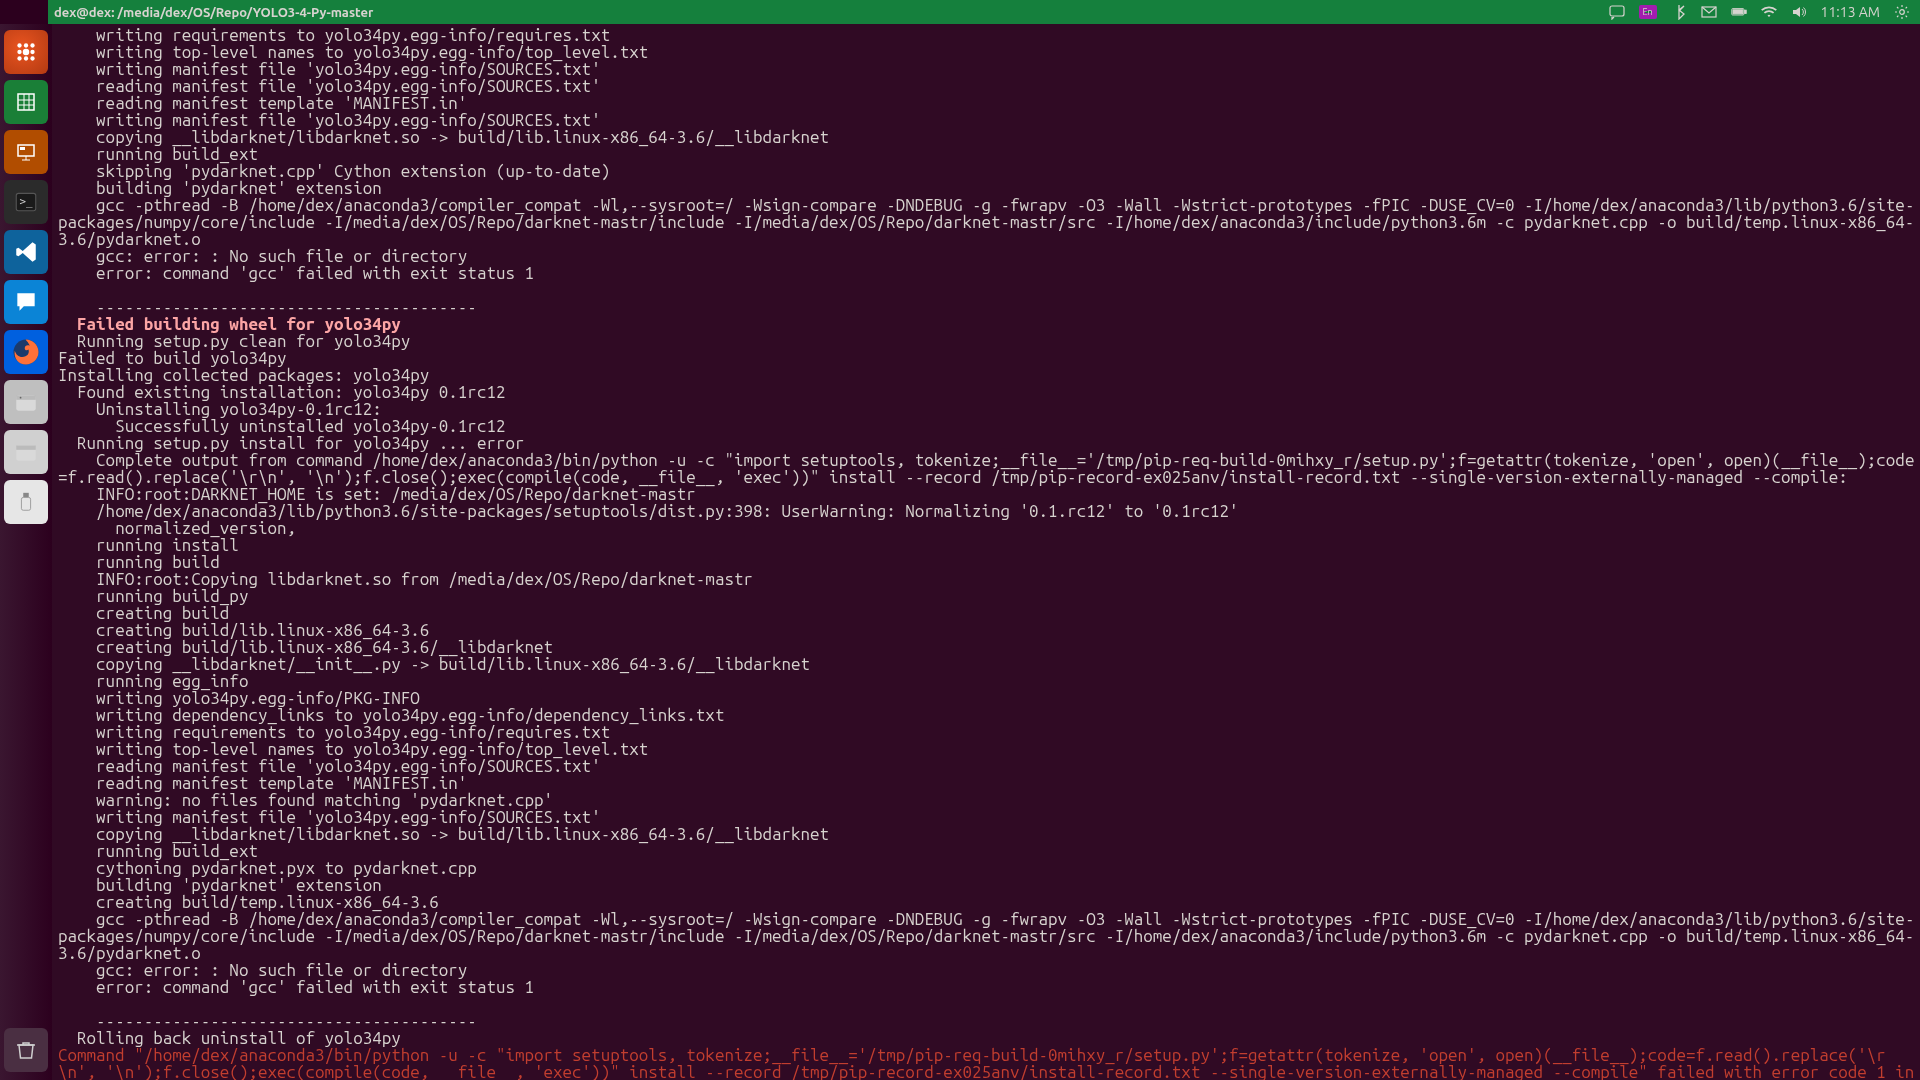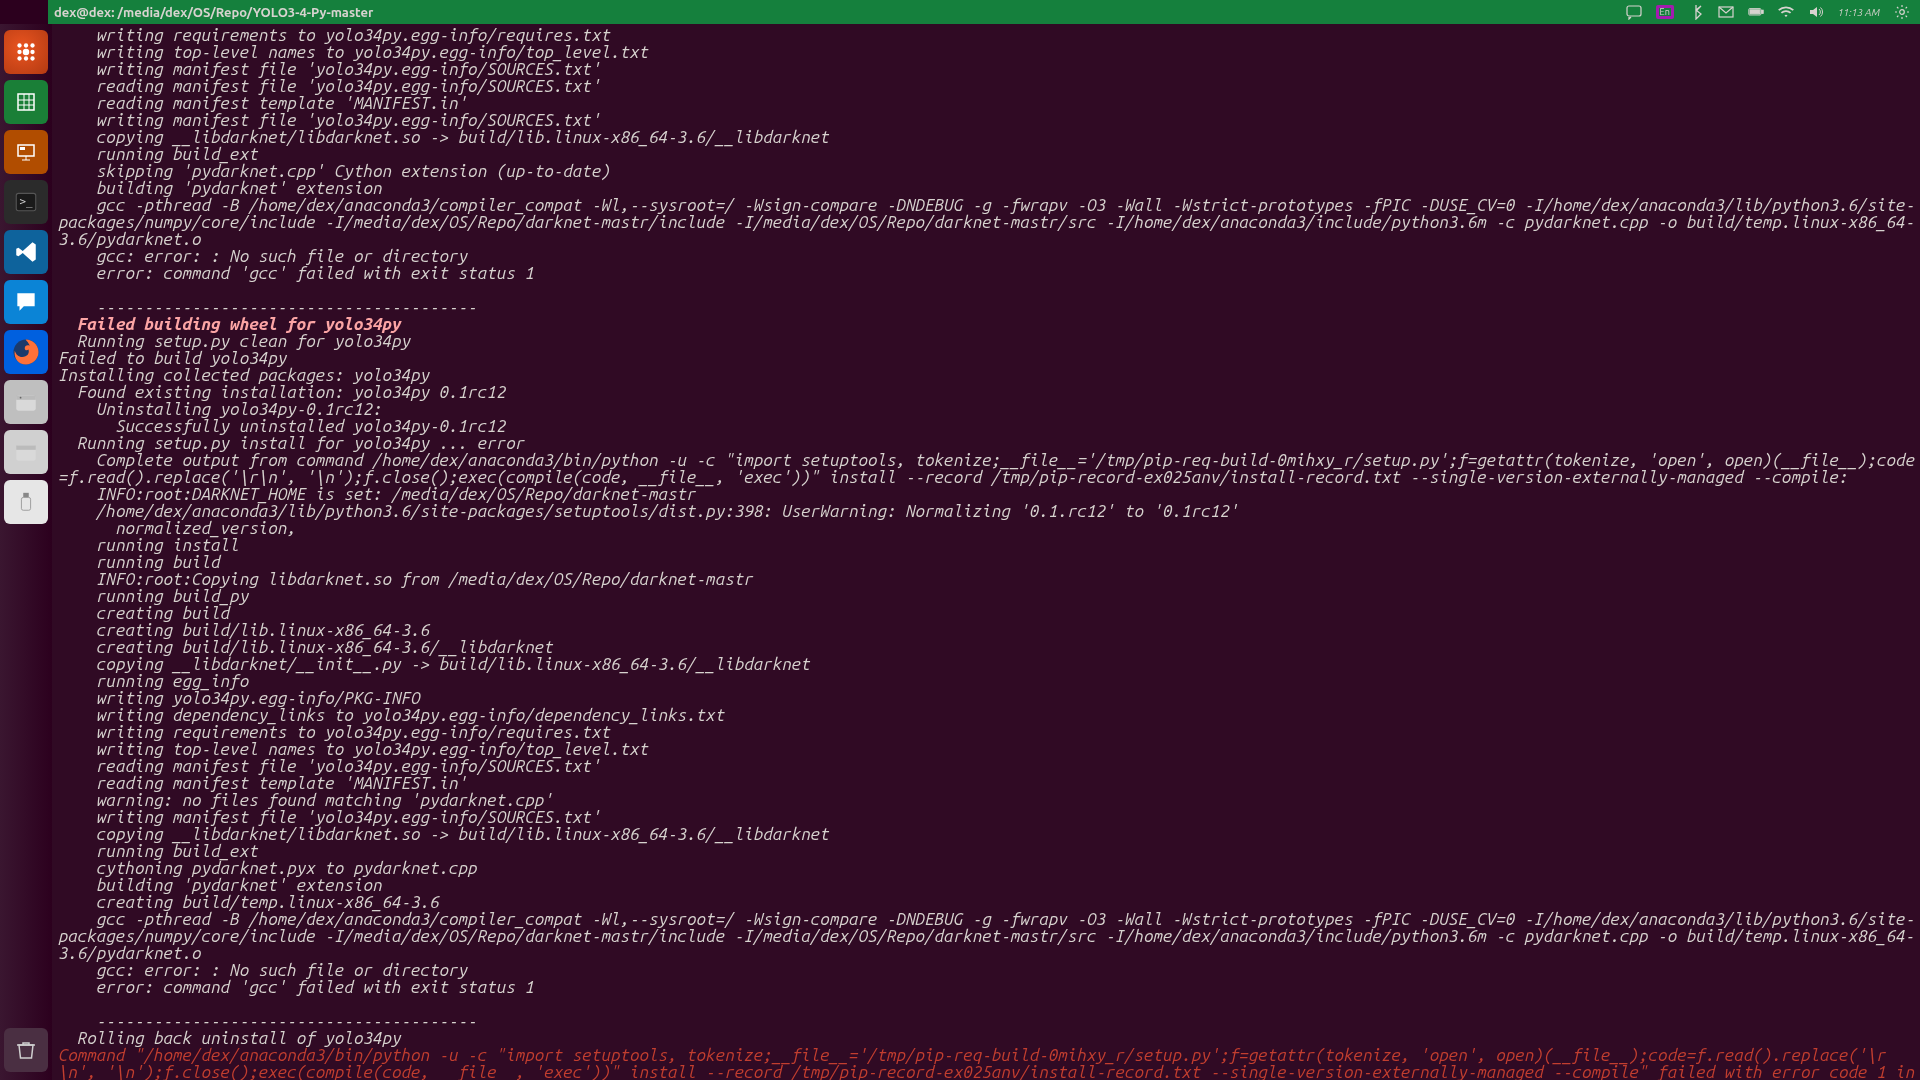--- a/index.html
+++ b/index.html
@@ -4,58 +4,58 @@
 <style>
   * { margin:0; padding:0; box-sizing:border-box; }
   html,body { width:1920px; height:1080px; overflow:hidden; font-family:"Ubuntu","DejaVu Sans",sans-serif; }
   body { background:#2c001e; }
 
   
   .menubar { position:absolute; top:0; left:0; right:0; height:24px; background:#15803d; color:#d7d3cf; font-size:13px; display:flex; align-items:center;margin-left:48px; }
   .menubar .title { padding-left:6px; font-weight:bold; }
   .menubar .tray { margin-left:auto; display:flex; align-items:center; gap:14px; padding-right:10px; }
   .tray-icon { width:16px; height:16px; display:flex; align-items:center; justify-content:center; color:#d7d3cf; }
-  .tray-text { font-size:10px;font-style:italic; }
+  .tray-text { font-size:14px; }
 
   
   .launcher { position:absolute; top:24px; left:0; width:52px; bottom:0; background:linear-gradient(to right,#3a1630,#2c001e); display:flex; flex-direction:column; align-items:center; padding-top:6px; gap:6px; }
   .launch-item { width:44px; height:44px; border-radius:6px; display:flex; align-items:center; justify-content:center; font-size:20px; }
   .li-dash   { background:radial-gradient(circle at 40% 40%,#e95420,#b33a12); color:#fff; }
   .li-calc   { background:#1a7f37; color:#fff; }
   .li-impress{ background:#b14d00; color:#fff; }
   .li-term   { background:#2b2b2b; color:#cfcfcf; }
   .li-vsc    { background:#0e639c; color:#fff; }
   .li-chat   { background:#0b84d6; color:#fff; }
   .li-ff     { background:#0060df; }
   .li-ff svg { width:30px; height:30px; }
   .li-files  { background:#bfbfbf; color:#555; }
   .li-dev    { background:#d0d0d0; color:#555; }
   .li-usb    { background:#e6e6e6; color:#444; }
   .launch-gap { flex:1; }
   .li-trash  { background:#4a2f42; color:#cfcfcf; }
 
   
   .terminal { position:absolute; top:24px; left:52px; right:0; bottom:0; background:#300a24; color:#d7d3cf; font-family:"Ubuntu Mono","DejaVu Sans Mono",monospace; font-size:17px; line-height:17px; white-space:pre; padding:2px 2px 0 6px; overflow:hidden; }
-  .terminal .line { white-space:pre-wrap; word-break:break-all;font-style:italic; }
+  .terminal .line { white-space:pre-wrap; word-break:break-all; }
   .err  { color:#fca5a5; font-weight:bold; }
   .err2 { color:#c23e2f; }
 </style>
 </head>
 <body>
 
 <div class="menubar">
   <div class="title">dex@dex: /media/dex/OS/Repo/YOLO3-4-Py-master</div>
   <div class="tray">
     <span class="tray-icon">
       <svg viewBox="0 0 16 16" fill="none" stroke="currentColor" stroke-width="1.2">
           <rect x="1" y="2" width="14" height="10" rx="2"></rect>
           <path d="M5 13l-2 2v-2"></path>
         </svg>
     </span>
-    <span class="tray-icon" style="border:3px solid #a21caf;border-radius:2px;font-size:9px;width:18px;height:14px;line-height:12px;text-align:center;">En</span>
+    <span class="tray-icon" style="border:6px solid #a21caf;border-radius:2px;font-size:9px;width:18px;height:14px;line-height:12px;text-align:center;">En</span>
     <span class="tray-icon">
       <svg viewBox="0 0 16 16" fill="none" stroke="currentColor" stroke-width="1.3">
           <path d="M8 1v14l5-5-5-4 5-4-5 5"></path>
         </svg>
     </span>
     <span class="tray-icon">
       <svg viewBox="0 0 16 16" fill="none" stroke="currentColor" stroke-width="1.2">
           <rect x="1" y="3" width="14" height="10"></rect>
           <path d="M1 3l7 6 7-6"></path>
         </svg>

